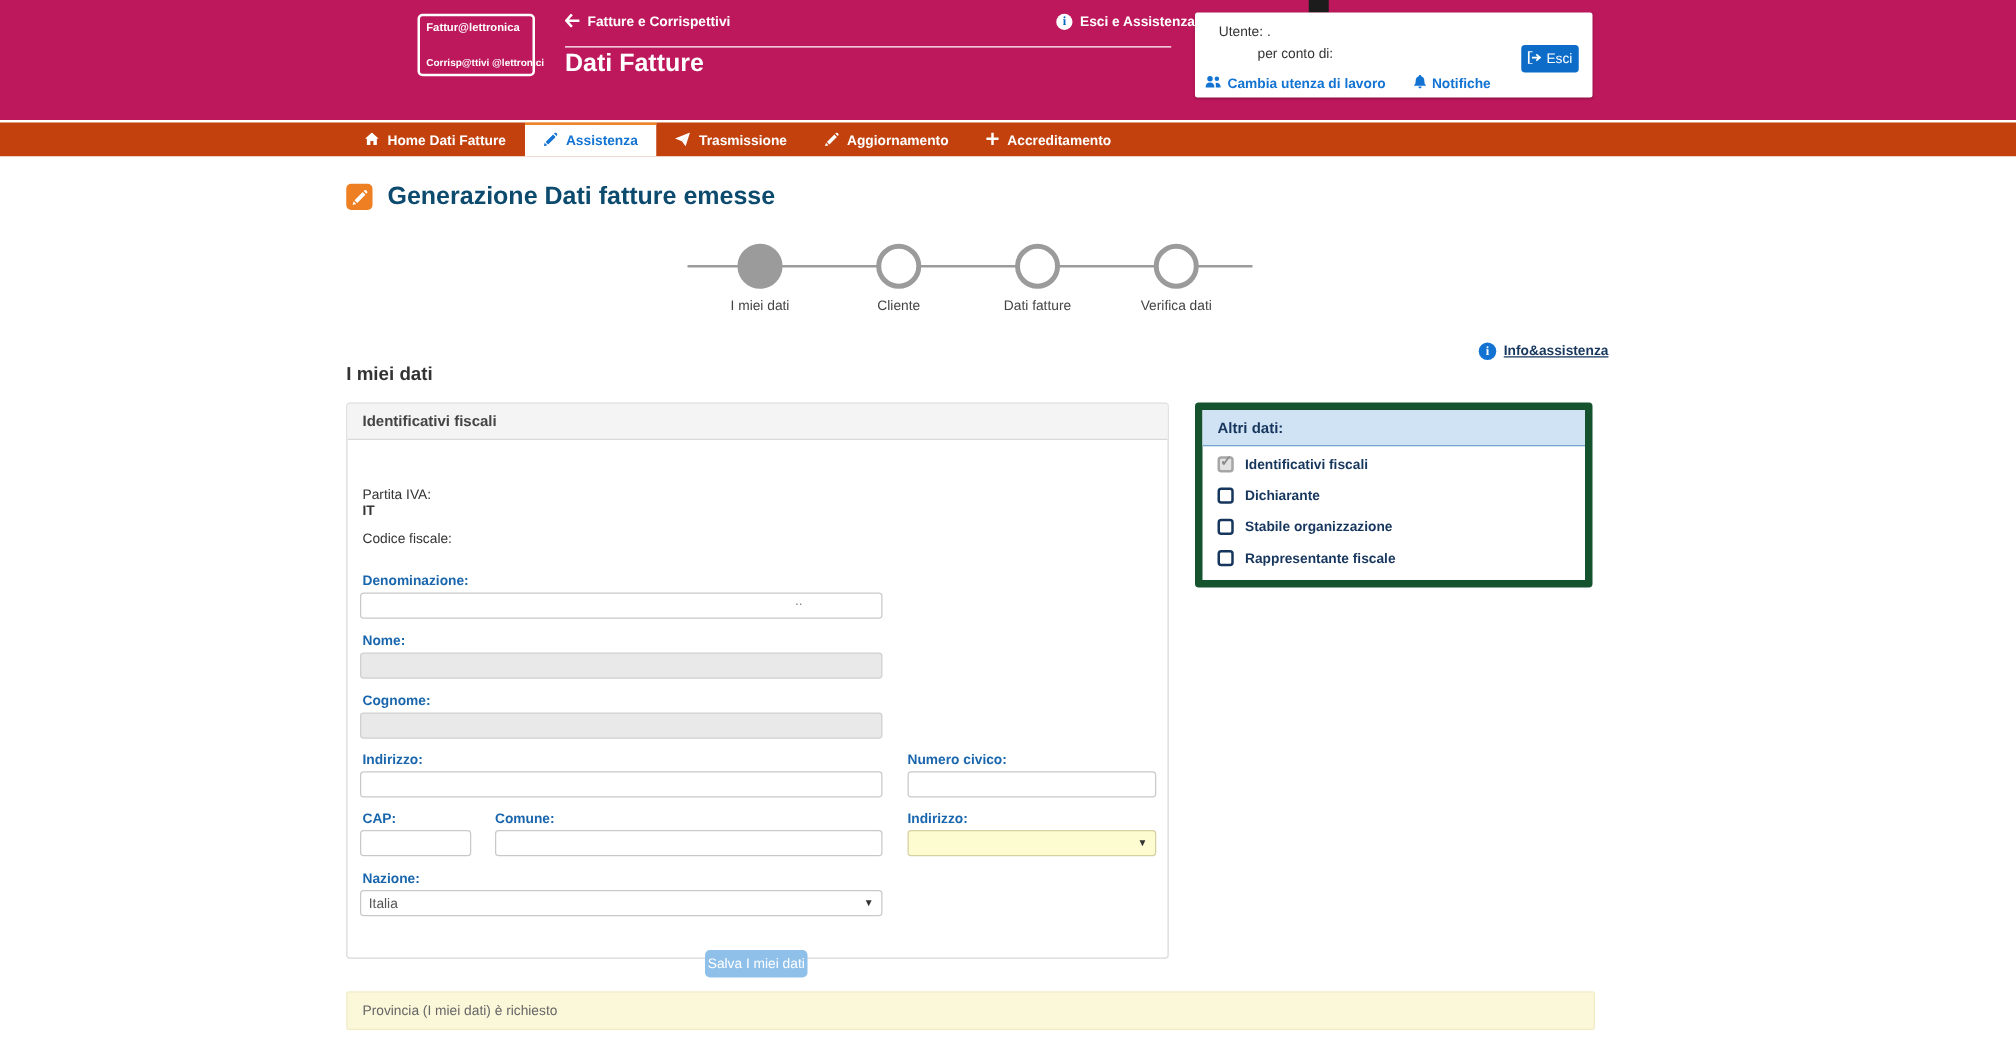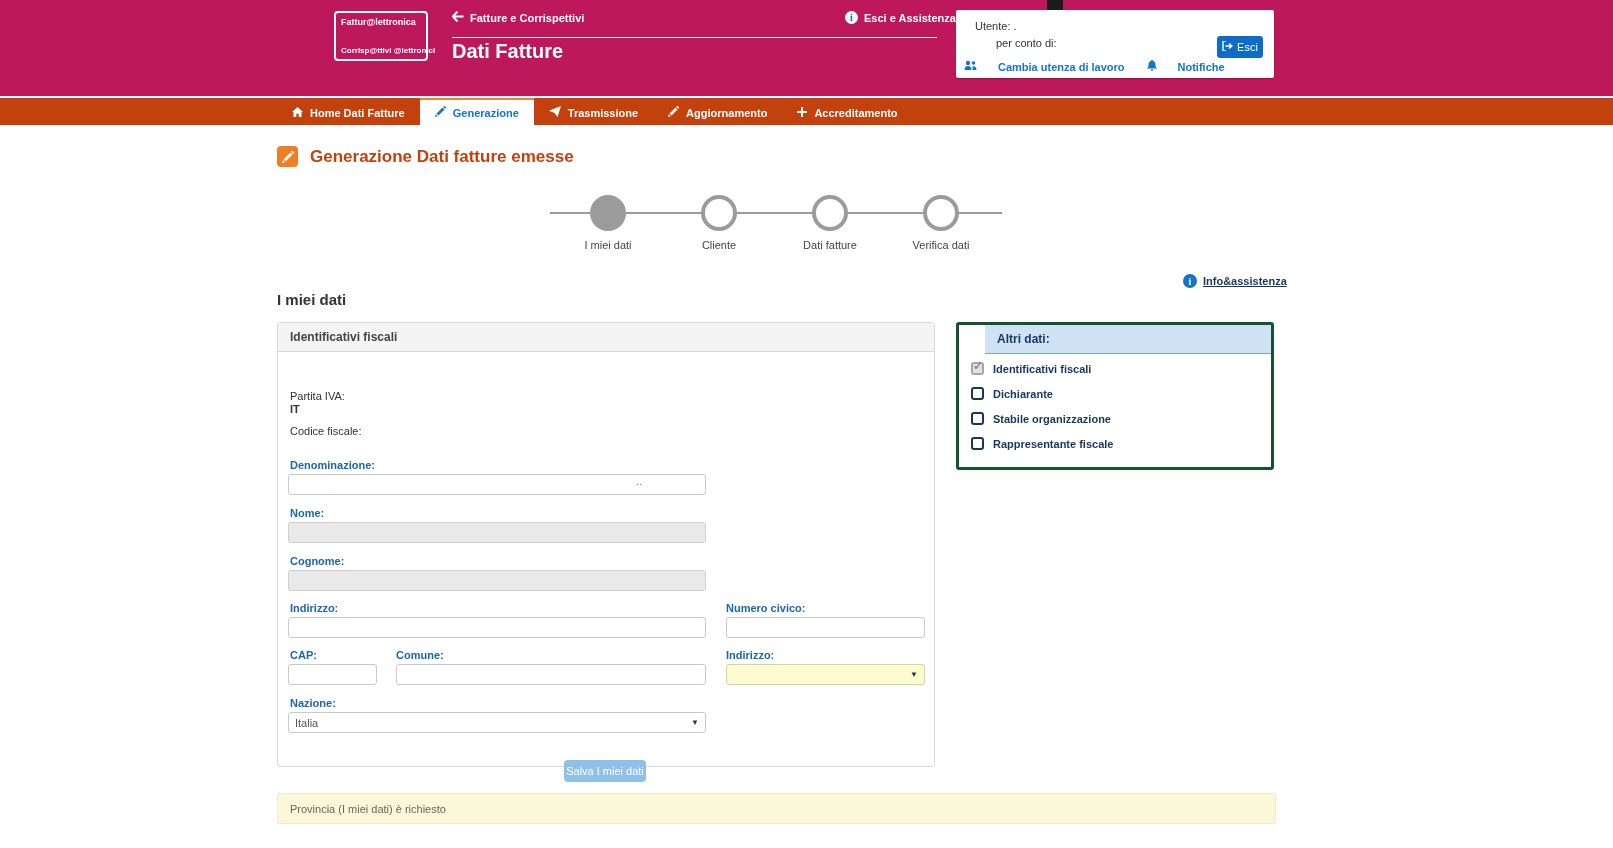--- a/index.html
+++ b/index.html
@@ -25,39 +25,39 @@
     display:flex; align-items:center; gap:6px; cursor:pointer; }
   .info-circ-w { width:13px; height:13px; border-radius:50%; background:#ffffff; color:#0766c6;
     font-size:10px; font-weight:bold; font-family:"Liberation Serif", serif;
     display:inline-flex; align-items:center; justify-content:center; }
 
   .redaction-mark { position:absolute; left:1047px; top:0; width:16px; height:10px; background:#1c1c1c; }
 
   .user-panel { position:absolute; left:956px; top:10px; width:318px; height:68px; background:#ffffff;
     border-radius:2px; box-shadow:0 1px 2px rgba(0,0,0,.25); }
   .user-panel .u1 { position:absolute; left:19px; top:10px; font-size:11px; color:#333; }
-  .user-panel .u2 { position:absolute; left:8px; top:27px; font-size:11px; color:#333;padding-left:32px; }
+  .user-panel .u2 { position:absolute; left:18px; top:27px; font-size:11px; color:#333;padding-left:32px; }
   .user-links { position:absolute; left:8px; top:50px; display:flex; gap:22px; }
-  .user-link { display:flex; align-items:center; gap:21px; color:#1273d2; font-size:11px; font-weight:bold; cursor:pointer; }
+  .user-link { display:flex; align-items:center; gap:5px; color:#1273d2; font-size:11px; font-weight:bold; cursor:pointer; }
   .esci-btn { position:absolute; left:261px; top:26px; width:46px; height:22px; background:#0d6cc8;
     border:none; border-radius:3px; color:#fff; font-size:11px; display:flex; align-items:center;
     justify-content:center; gap:4px; cursor:pointer; font-family:inherit; }
 
   
   .nav-row { position:absolute; left:277px; top:0; height:27px; display:flex; }
   .nav-item { height:27px; display:flex; align-items:center; gap:7px; padding:0 15px;
     color:#ffffff; font-size:11px; font-weight:bold; cursor:pointer; border-top:2px solid transparent; }
   .nav-item.active { background:#ffffff; color:#1273d2; border-top:2px solid #ef8426; }
   .nav-item svg { flex:0 0 auto; }
 
   
   .page-title-row { position:absolute; left:277px; top:146px; display:flex; align-items:center; gap:12px; }
   .pt-icon { width:21px; height:21px; background:#ee7f22; border-radius:4px;
     display:flex; align-items:center; justify-content:center; }
-  .page-title { font-size:17px; font-weight:bold; color:#c2410c; }
+  .page-title { font-size:20px; font-weight:bold; color:#0c4a6e; }
 
   
   .stepper { position:absolute; left:550px; top:193px; width:452px; height:60px; }
   .step-line { position:absolute; left:0; top:19px; width:452px; height:2px; background:#9b9b9b; }
   .step-circle { position:absolute; top:2px; width:36px; height:36px; border-radius:50%;
     background:#ffffff; border:4px solid #9b9b9b; }
   .step-circle.filled { background:#9b9b9b; }
   .step-label { position:absolute; top:46px; width:110px; text-align:center; font-size:11px; color:#444; }
 
   .info-assist2 { position:absolute; left:1183px; top:274px; display:flex; align-items:center; gap:6px; cursor:pointer; }
@@ -86,21 +86,21 @@
     padding:0 6px; justify-content:space-between; cursor:pointer; }
   .fake-select .arrow { font-size:8px; color:#333; }
   .fake-select.yellow { background:#fdfbd0; border-color:#d6d1a0; }
   .artifact { position:absolute; font-size:11px; color:#888; }
 
   .save-btn { position:absolute; left:286px; top:408px; width:82px; height:22px; background:#8fc0ea;
     color:#ffffff; border:none; border-radius:4px; font-size:11px; cursor:default; font-family:inherit; }
 
   
   .side-panel { position:absolute; left:956px; top:322px; width:318px; height:148px;
-    border:3px solid #14532d; border-radius:3px; background:#fff;padding-left:26px; }
+    border:6px solid #14532d; border-radius:3px; background:#fff; }
   .side-header { height:29px; background:#cfe3f4; border-bottom:1px solid #76a6cf;
     display:flex; align-items:center; padding-left:12px; font-size:12px; font-weight:bold; color:#17365d; }
   .side-item { position:absolute; left:12px; display:flex; align-items:center; gap:9px; cursor:pointer; }
   .cbx { width:13px; height:13px; border:2px solid #17365d; border-radius:3px; background:#fff;
     position:relative; flex:0 0 auto; }
   .side-item.checked .cbx { border-color:#a6a6a6; background:#e2e2e2; }
   .cbx .mark { display:none; position:absolute; left:0px; top:-5px; color:#8a8a8a; font-size:12px; font-weight:bold; }
   .side-item.checked .cbx .mark { display:block; }
   .side-item .lbl { font-size:11px; font-weight:bold; color:#17365d; }
 
@@ -182,21 +182,21 @@
           </svg>
       </span>
       <span>Home Dati Fatture</span>
     </div>
     <div class="nav-item active">
       <span>
         <svg width="11" height="11" viewBox="0 0 11 11" fill="currentColor">
             <path d="M0 11 L0.8 8.2 L2.8 10.2 Z M1.5 7.5 L7.5 1.5 L9.5 3.5 L3.5 9.5 Z M8.2 0.8 L9 0 Q9.5 -0.3 10.1 0.3 L10.7 0.9 Q11.3 1.5 11 2 L10.2 2.8 Z"></path>
           </svg>
       </span>
-      <span>Generazione</span>
+      <span>Assistenza</span>
     </div>
     <div class="nav-item">
       <span>
         <svg width="12" height="11" viewBox="0 0 12 11" fill="currentColor">
             <path d="M0 4.8 L12 0 L8.5 11 L5.5 7 Z M5.5 7 L12 0 L6.5 5.8 Z"></path>
           </svg>
       </span>
       <span>Trasmissione</span>
     </div>
     <div class="nav-item">

